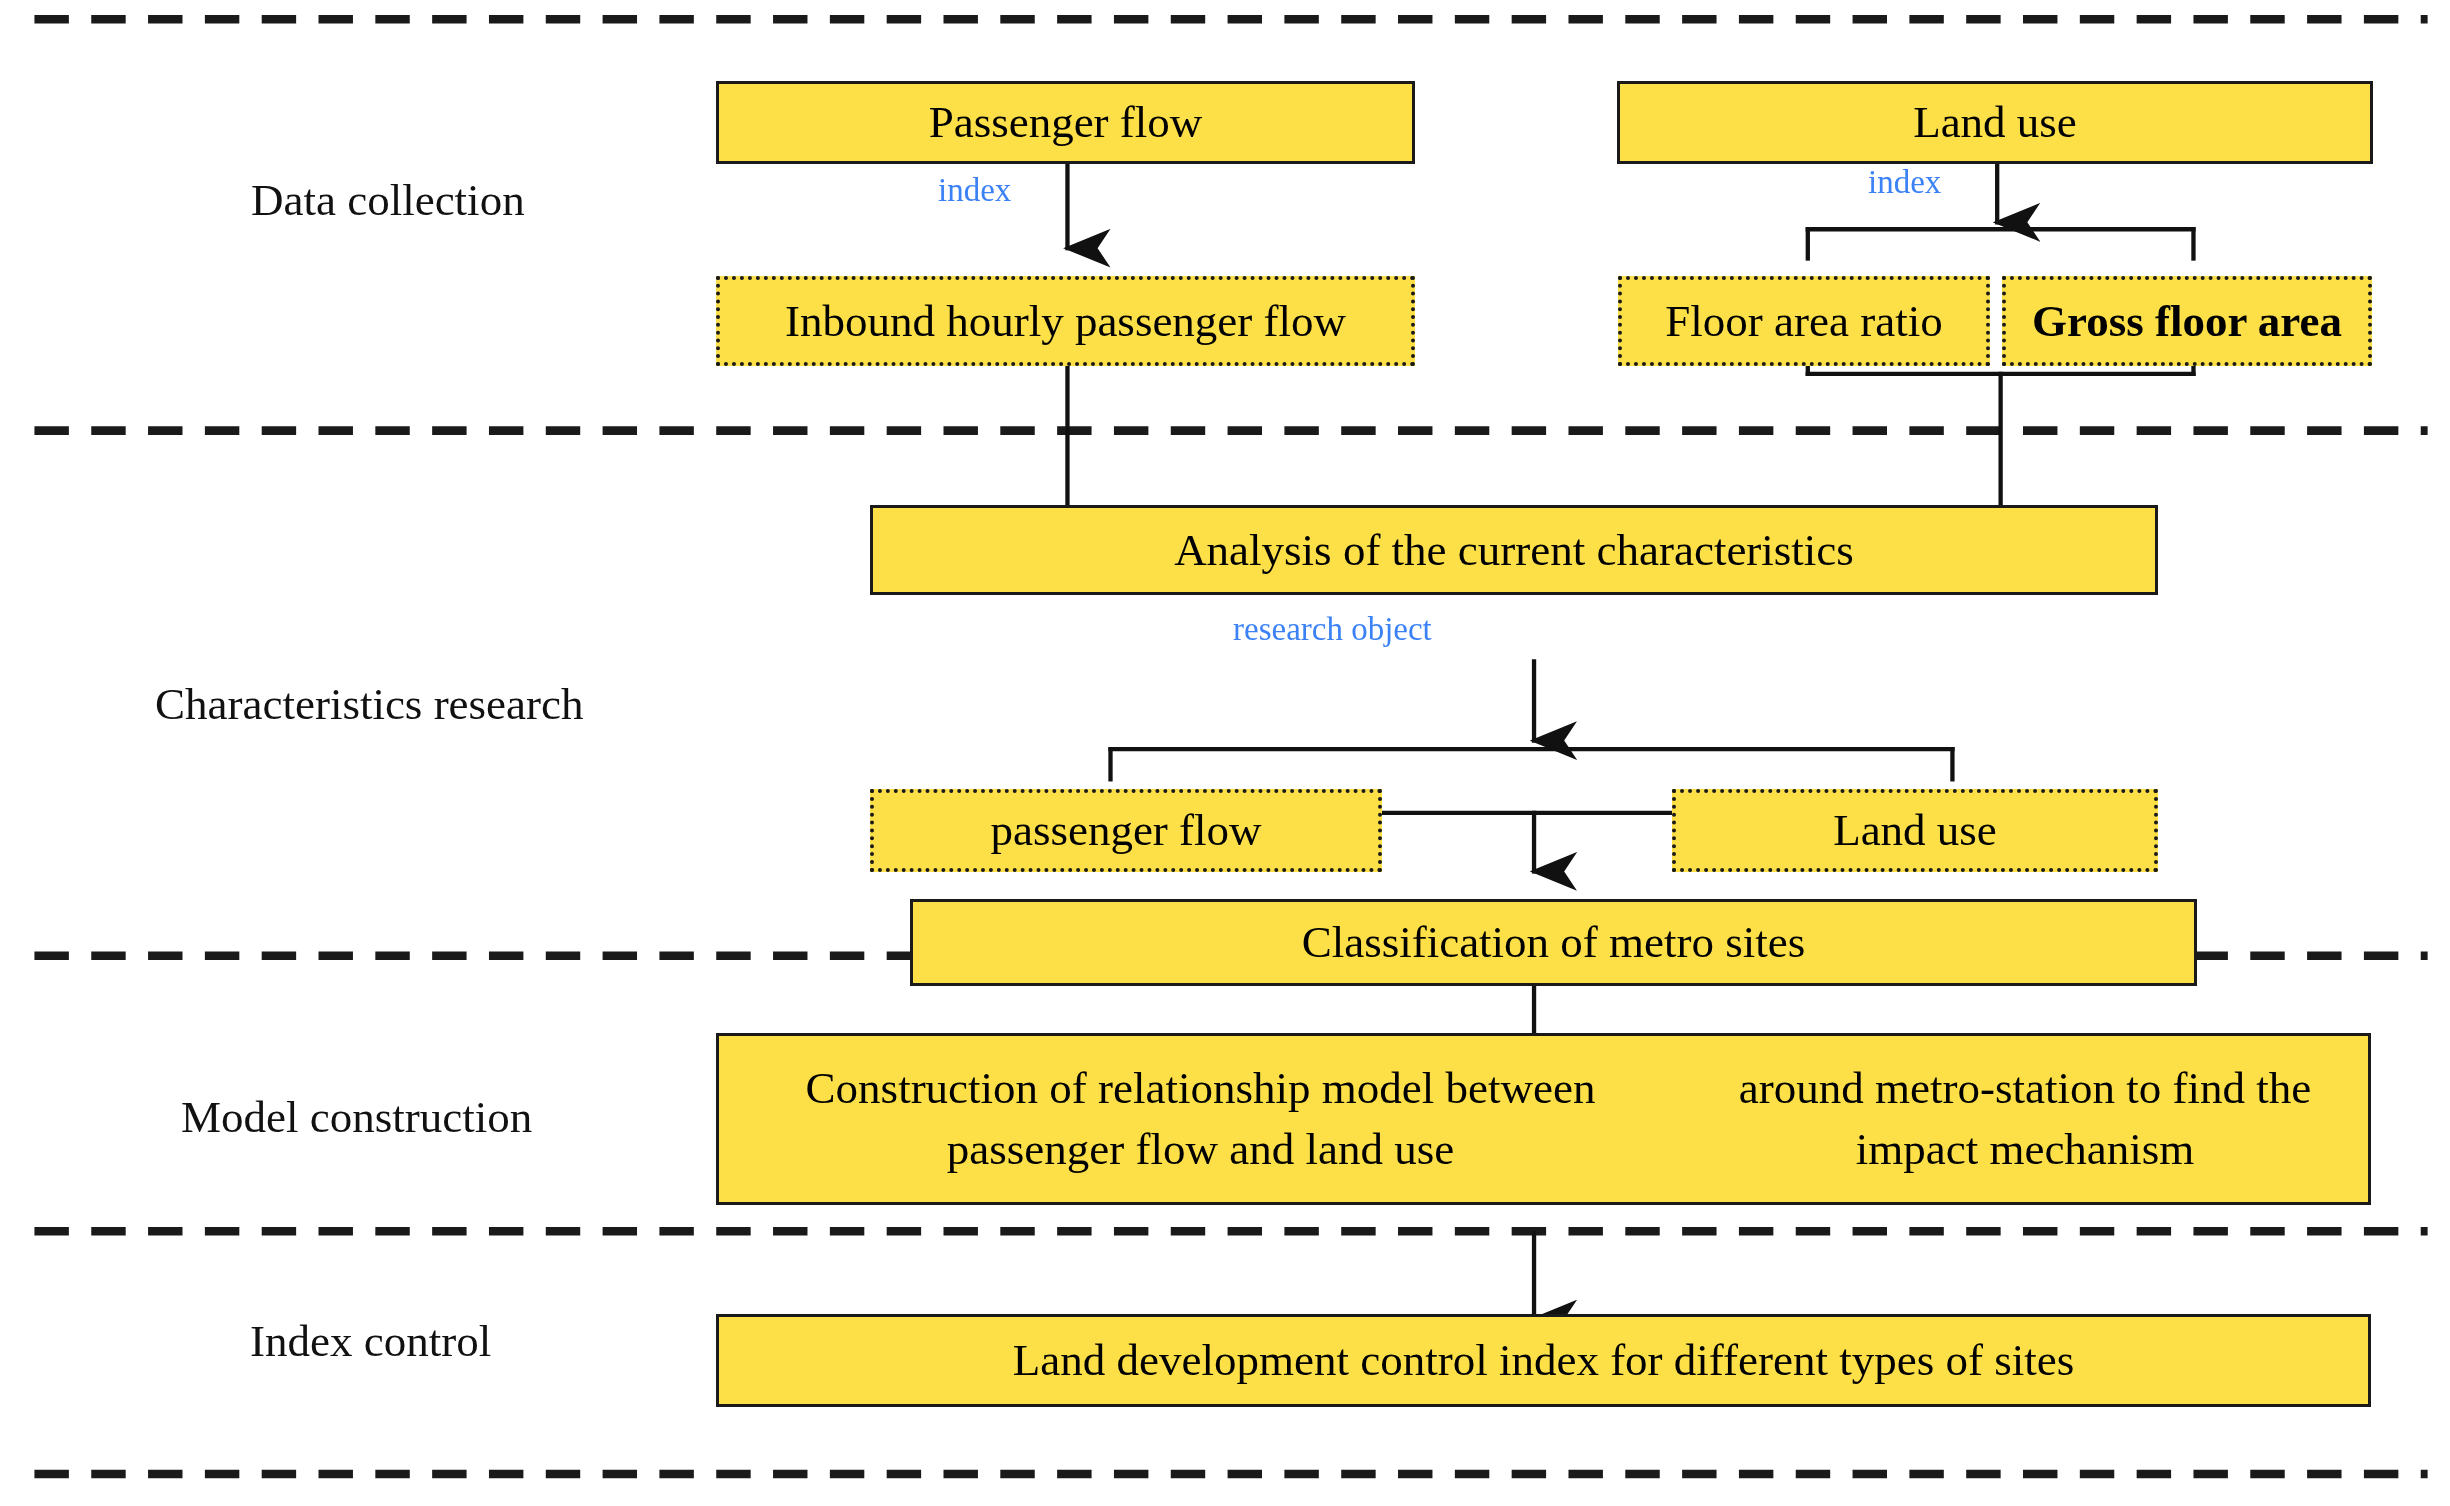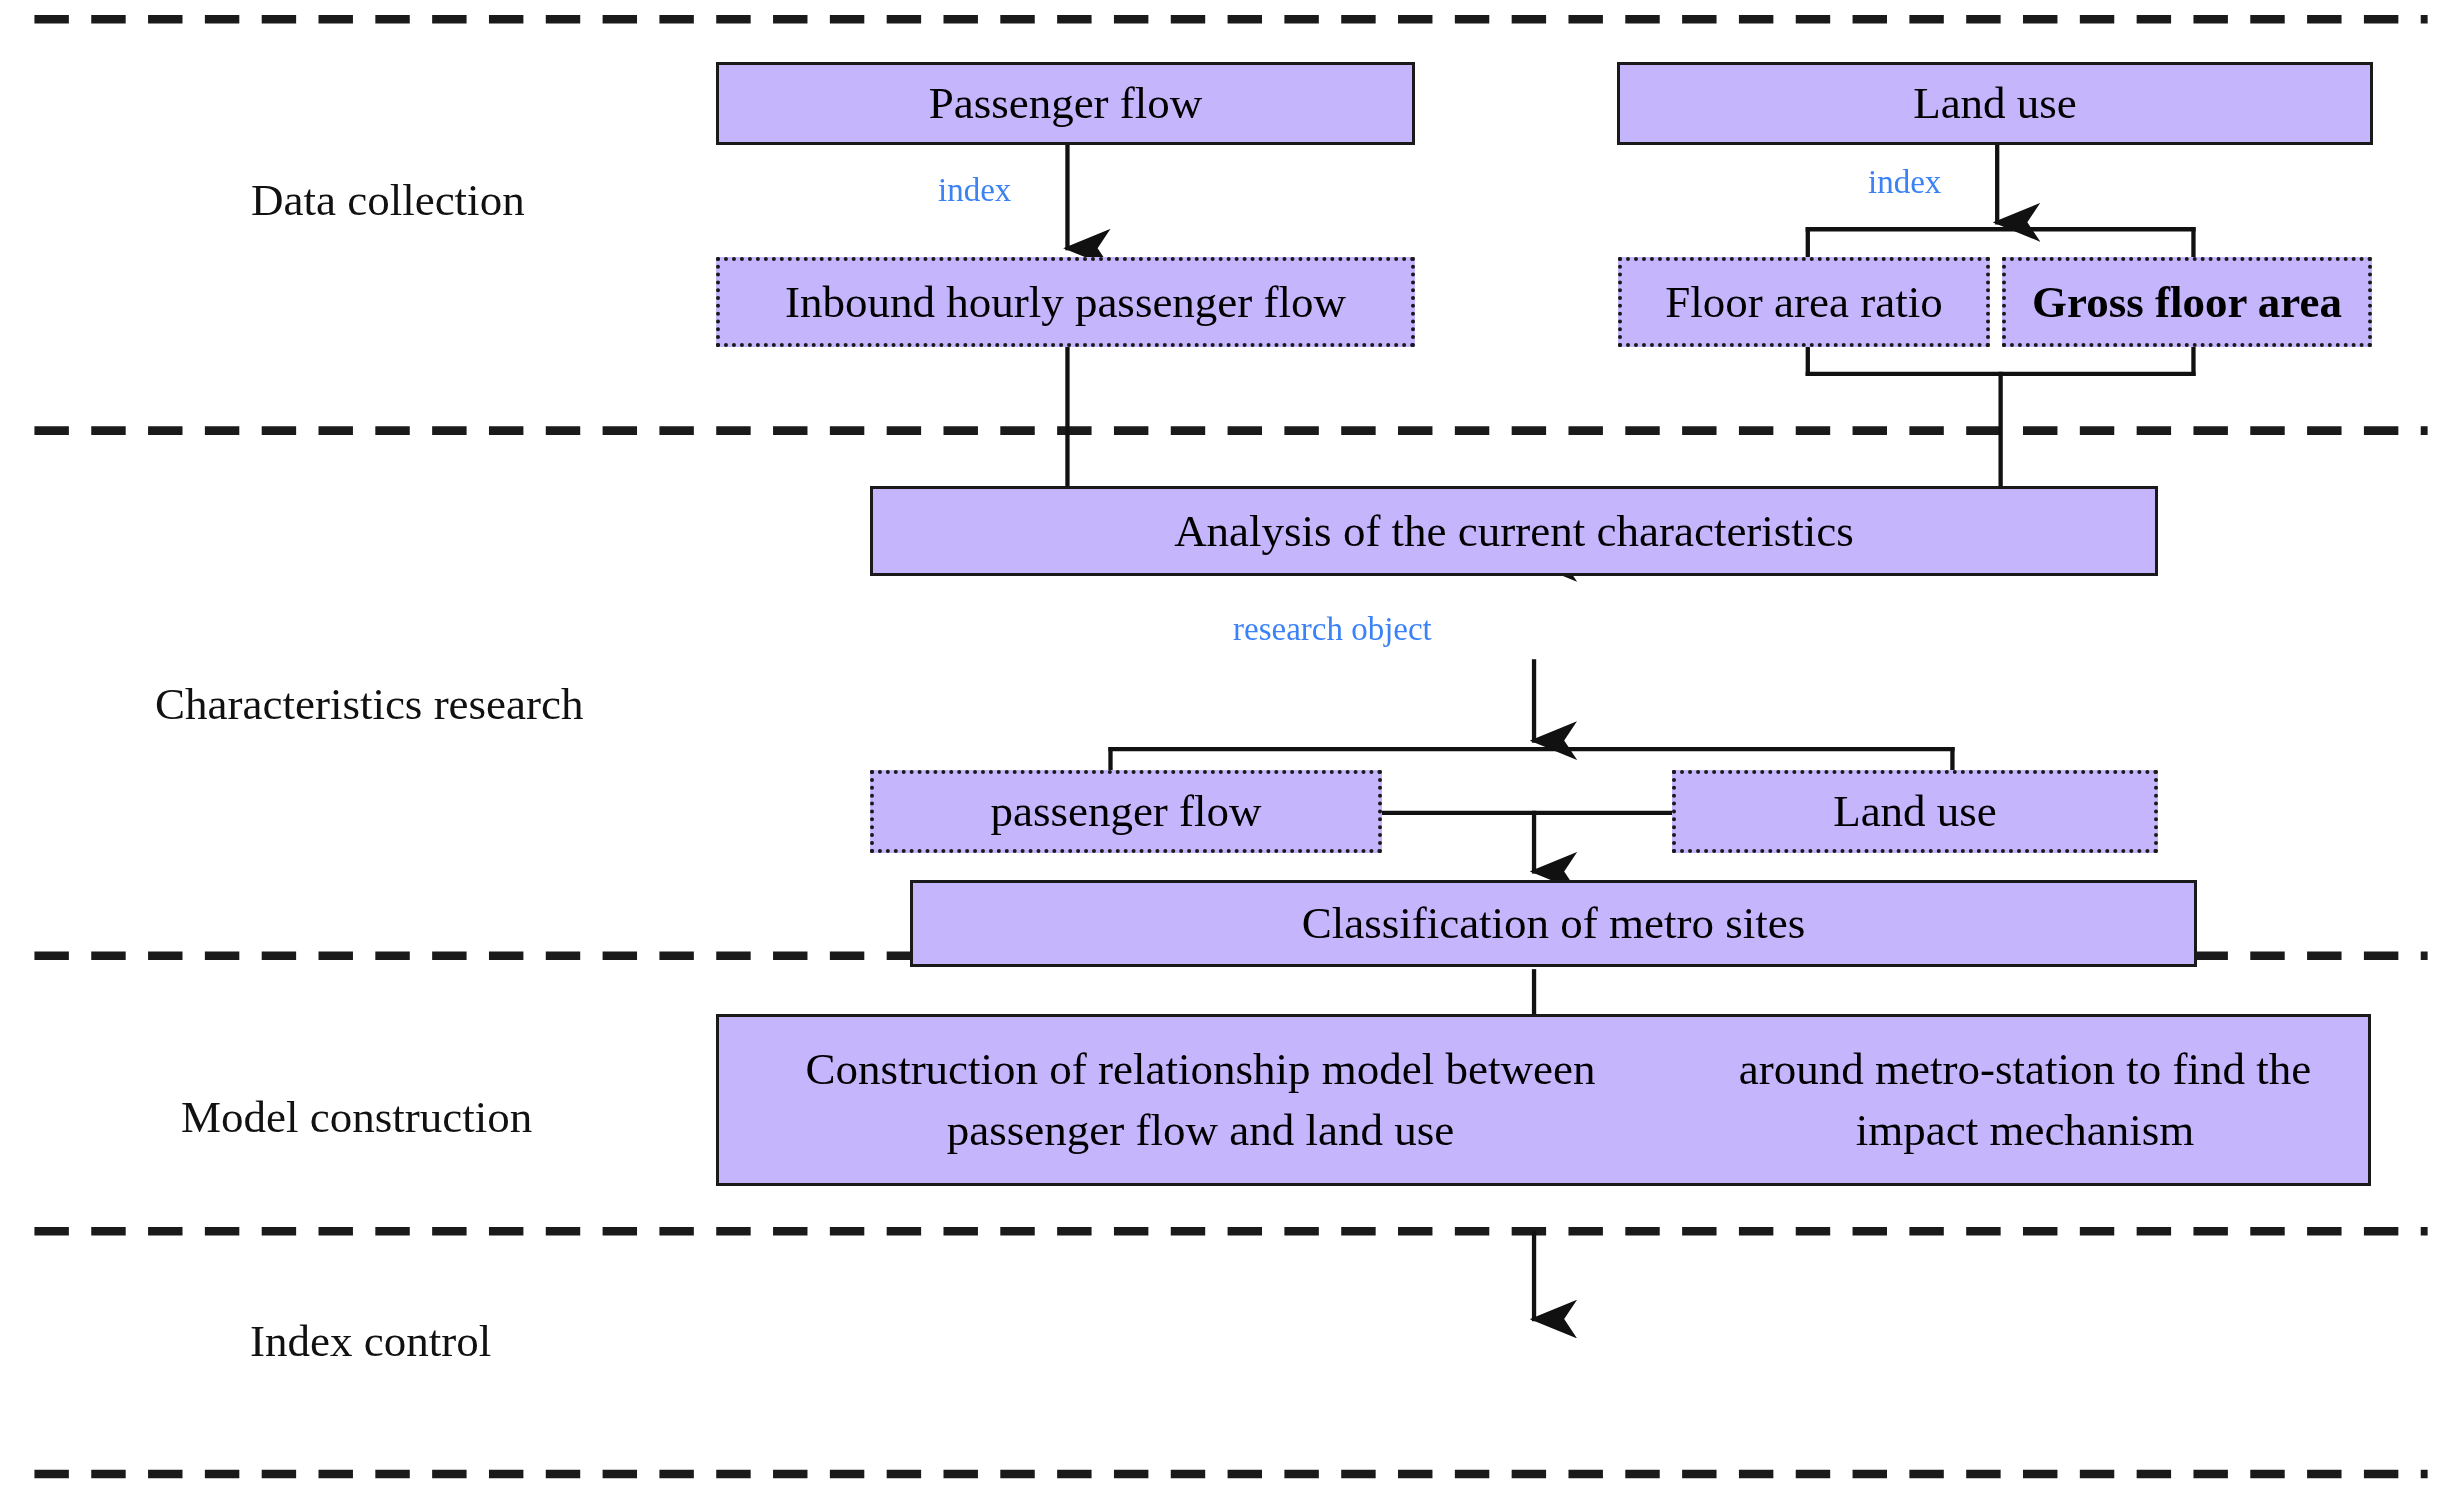--- a/index.html
+++ b/index.html
@@ -29,23 +29,24 @@
     line-height: 1.1;
     white-space: nowrap;
     color: #111;
   }
   .node {
     position: absolute;
     display: flex;
     align-items: center;
     justify-content: center;
     text-align: center;
-    background: #c4b5fd;
+    background: #fde047;
     box-sizing: border-box;
     color: #000;
+    margin-top: 19px;
   }
   .node.solid {
     border: 3.4px solid #1a1a1a;
   }
   .node.dotted {
     border: 4.3px dotted #1a1a1a;
   }
   .node .node-text {
     font-size: 45px;
     line-height: 1.25;
@@ -164,15 +165,18 @@
 
   <div class="node solid" style="left:910px; top:880px; width:1287px; height:87px;">
     <span class="node-text">Classification of metro sites</span>
   </div>
 
   <div class="node solid two-line" style="left:716px; top:1014px; width:1655px; height:172px; flex-direction:row;">
     <span class="node-text">Construction of relationship model between passenger flow and land use</span>
     <span class="node-text">around metro-station to find the impact mechanism</span>
   </div>
 
+  <div class="node solid" style="left:716px; top:1295px; width:1655px; height:93px;">
+    <span class="node-text">Land development control index for different types of sites</span>
+  </div>
 
 </div>
 
 
 </body></html>

